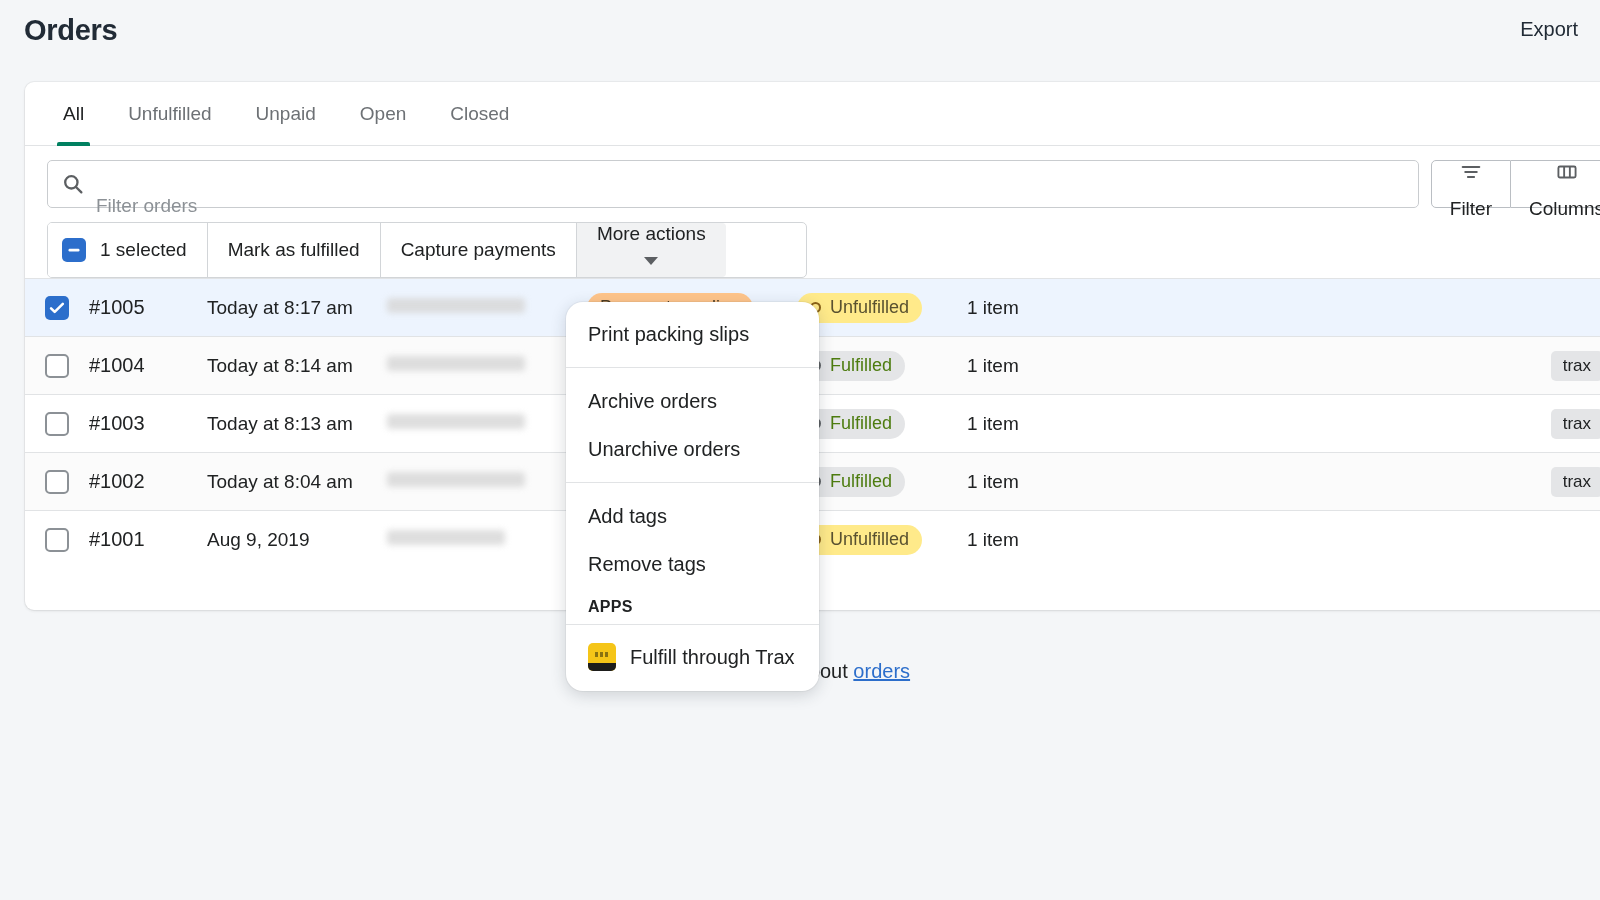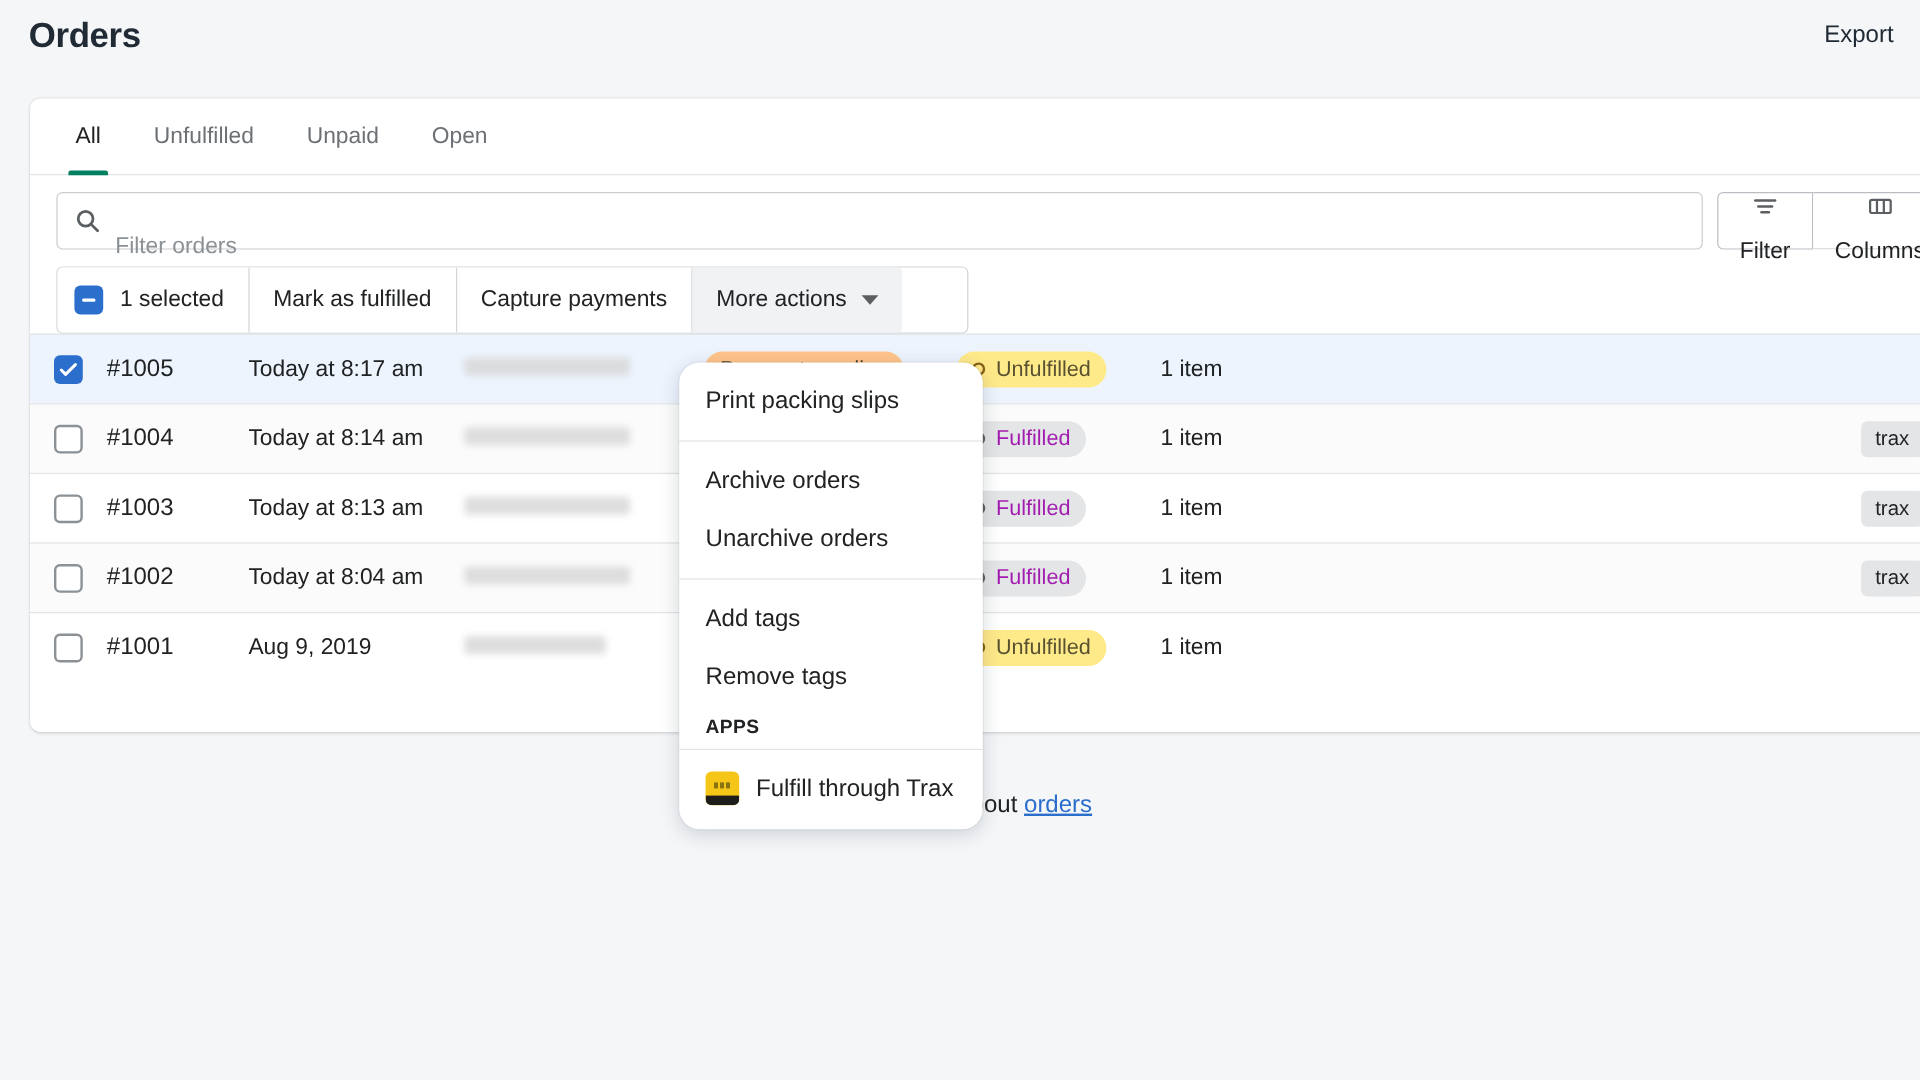--- a/index.html
+++ b/index.html
@@ -106,21 +106,21 @@
     display: flex; align-items: center;
     padding: 0 20px;
     font-size: 19px; color: #202223; cursor: pointer;
     background: #fff;
     white-space: nowrap;
     text-align: right;
   }
   .bulk-cell + .bulk-cell { border-left: 1px solid #d2d5d8; }
   .bulk-cell:first-child { border-radius: 4px 0 0 4px; gap: 14px; padding-left: 14px; }
   .bulk-cell.more {
-    background: #f1f2f3; border-radius: 0 4px 4px 0; gap: 12px;
+    background: #f1f2f3; border-radius: 0 4px 4px 0; gap: 12px; flex-direction: column;
   }
 
   
   .cb {
     width: 24px; height: 24px; border-radius: 5px; flex: none;
     display: inline-flex; align-items: center; justify-content: center;
   }
   .cb.unchecked { border: 2px solid #8c9196; background: #fff; }
   .cb.checked { background: #2c6ecb; }
   .cb.indeterminate { background: #2c6ecb; }
@@ -164,21 +164,21 @@
   }
 
   .badge {
     display: inline-flex; align-items: center; gap: 9px;
     height: 30px; padding: 0 13px; border-radius: 15px;
     font-size: 18px; color: #3e3d1f;
     white-space: nowrap;
   }
   .badge.pay { background: #ffc58b; color: #4b3b22; }
   .badge.unfulfilled { background: #ffea8a; color: #595130; }
-  .badge.fulfilled { background: #e4e5e7; color: #a21caf; }
+  .badge.fulfilled { background: #e4e5e7; color: #4d7c0f; }
   .dot { width: 11px; height: 11px; border-radius: 50%; flex: none; }
   .dot.hollow { border: 2.5px solid #8a6116; background: transparent; }
   .dot.solid { background: #5c5f62; }
 
   .tag-chip {
     background: #e4e5e7; color: #202223;
     border-radius: 5px; padding: 5px 12px; font-size: 17px;
   }
 
   
@@ -238,20 +238,23 @@
       <span>All</span>
     </div>
     <div class="tab">
       <span>Unfulfilled</span>
     </div>
     <div class="tab">
       <span>Unpaid</span>
     </div>
     <div class="tab">
       <span>Open</span>
+    </div>
+    <div class="tab">
+      <span>Closed</span>
     </div>
   </div>
 
   <div class="filter-row">
     <div class="search-box">
       <span class="search-icon">
         <svg viewBox="0 0 20 20" width="22" height="22" fill="none" stroke="#5c5f62" stroke-width="2.1">
           <circle cx="8.5" cy="8.5" r="5.6"></circle>
             <line x1="12.7" y1="12.7" x2="17.6" y2="17.6" stroke-linecap="round"></line>
         </svg>

